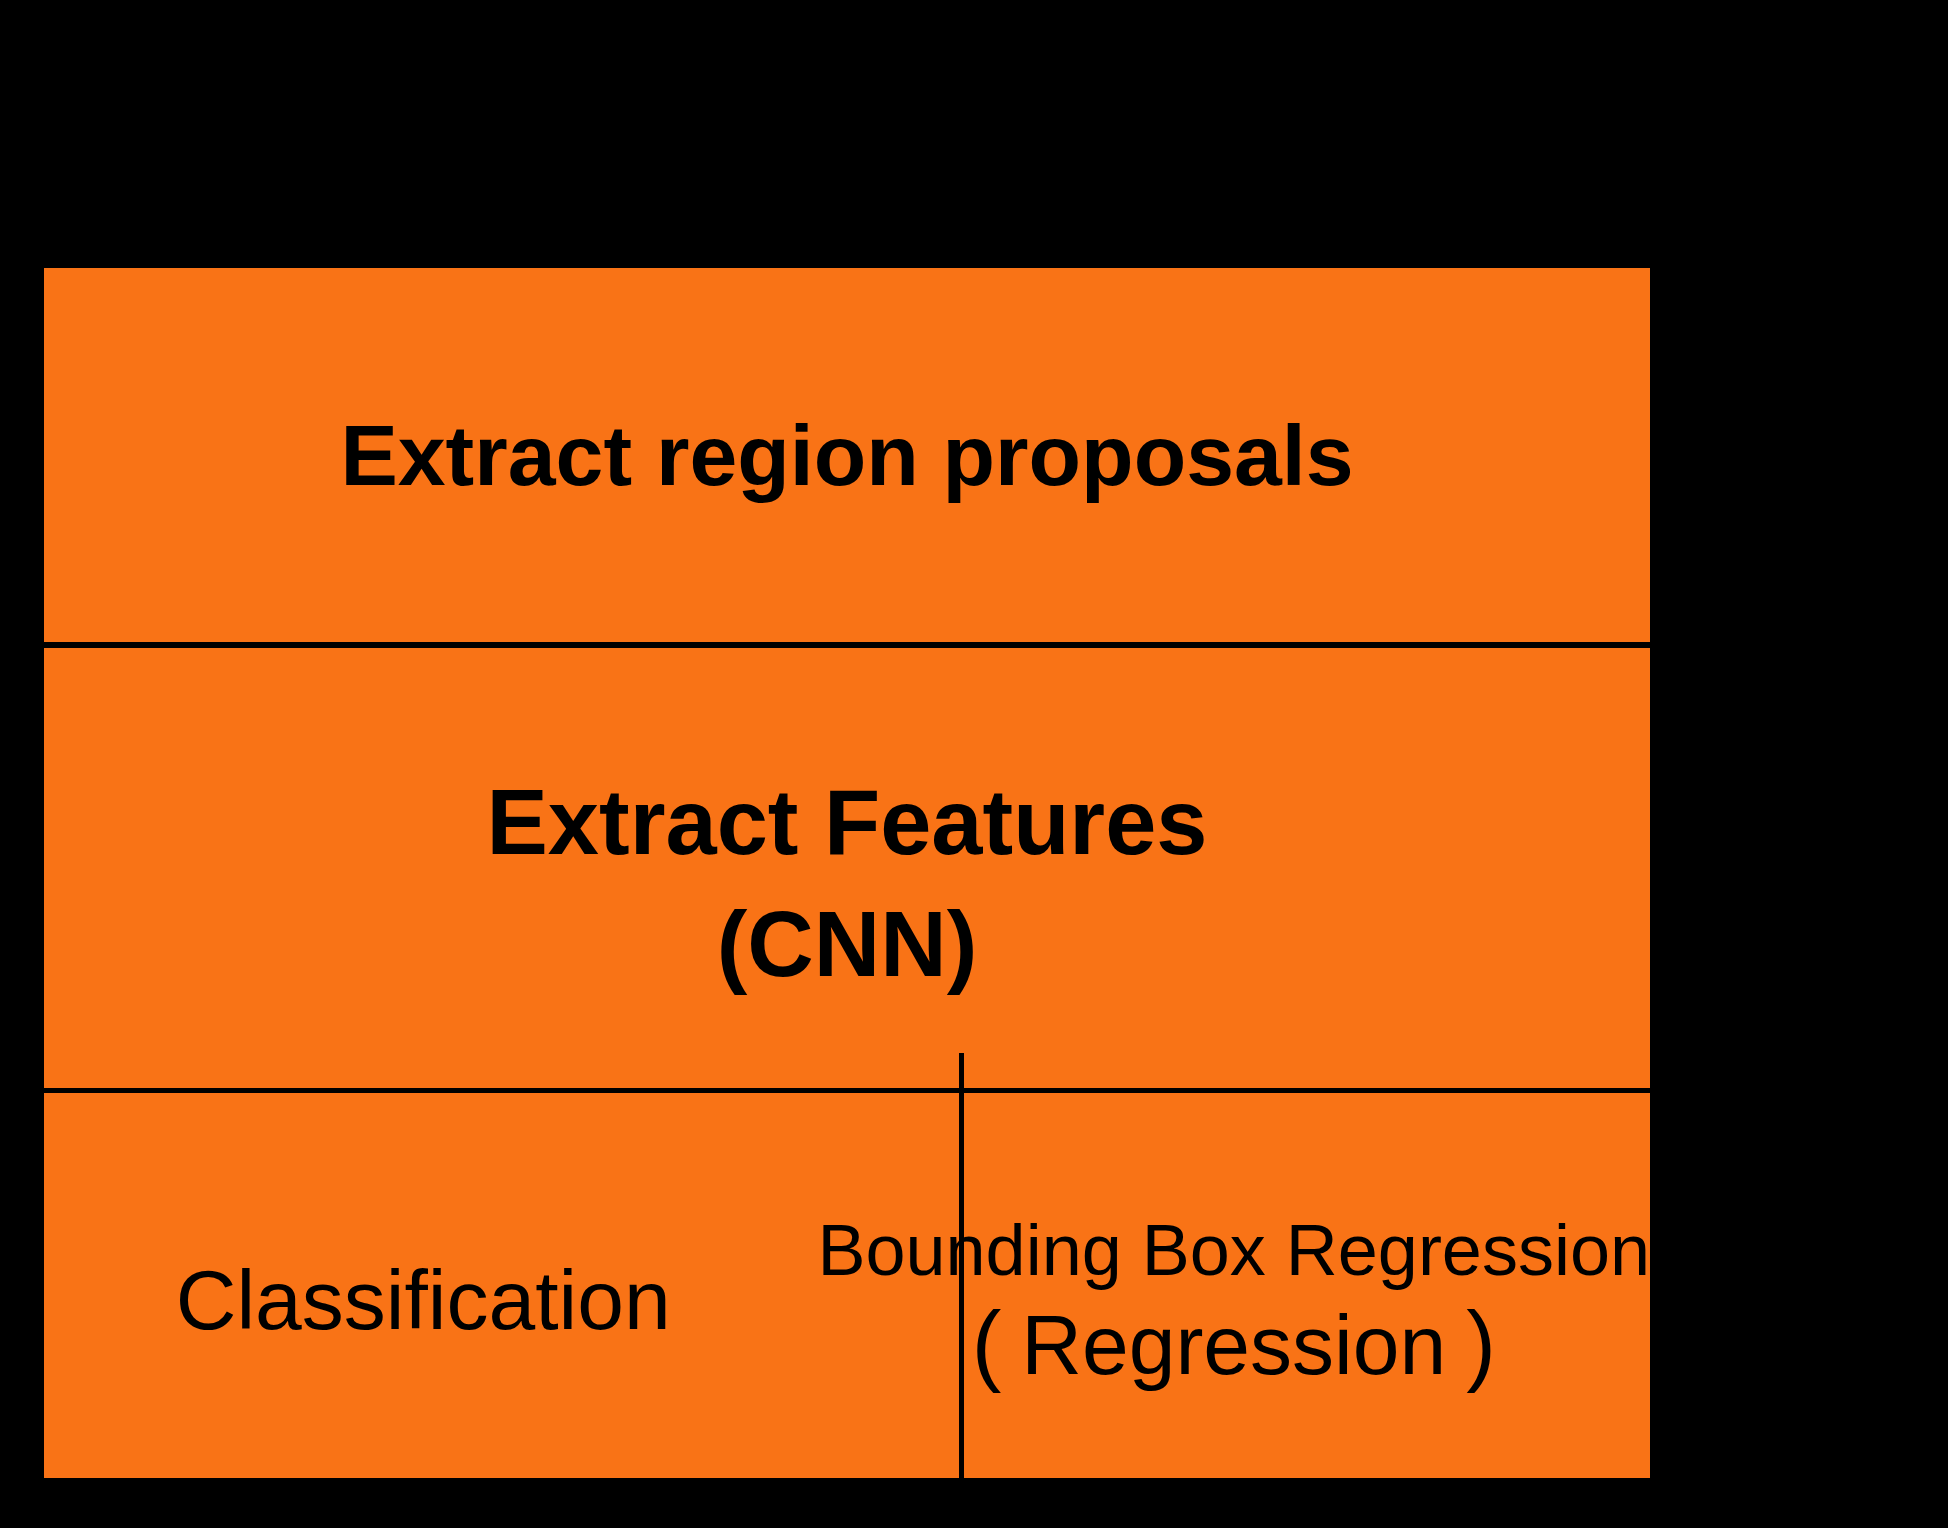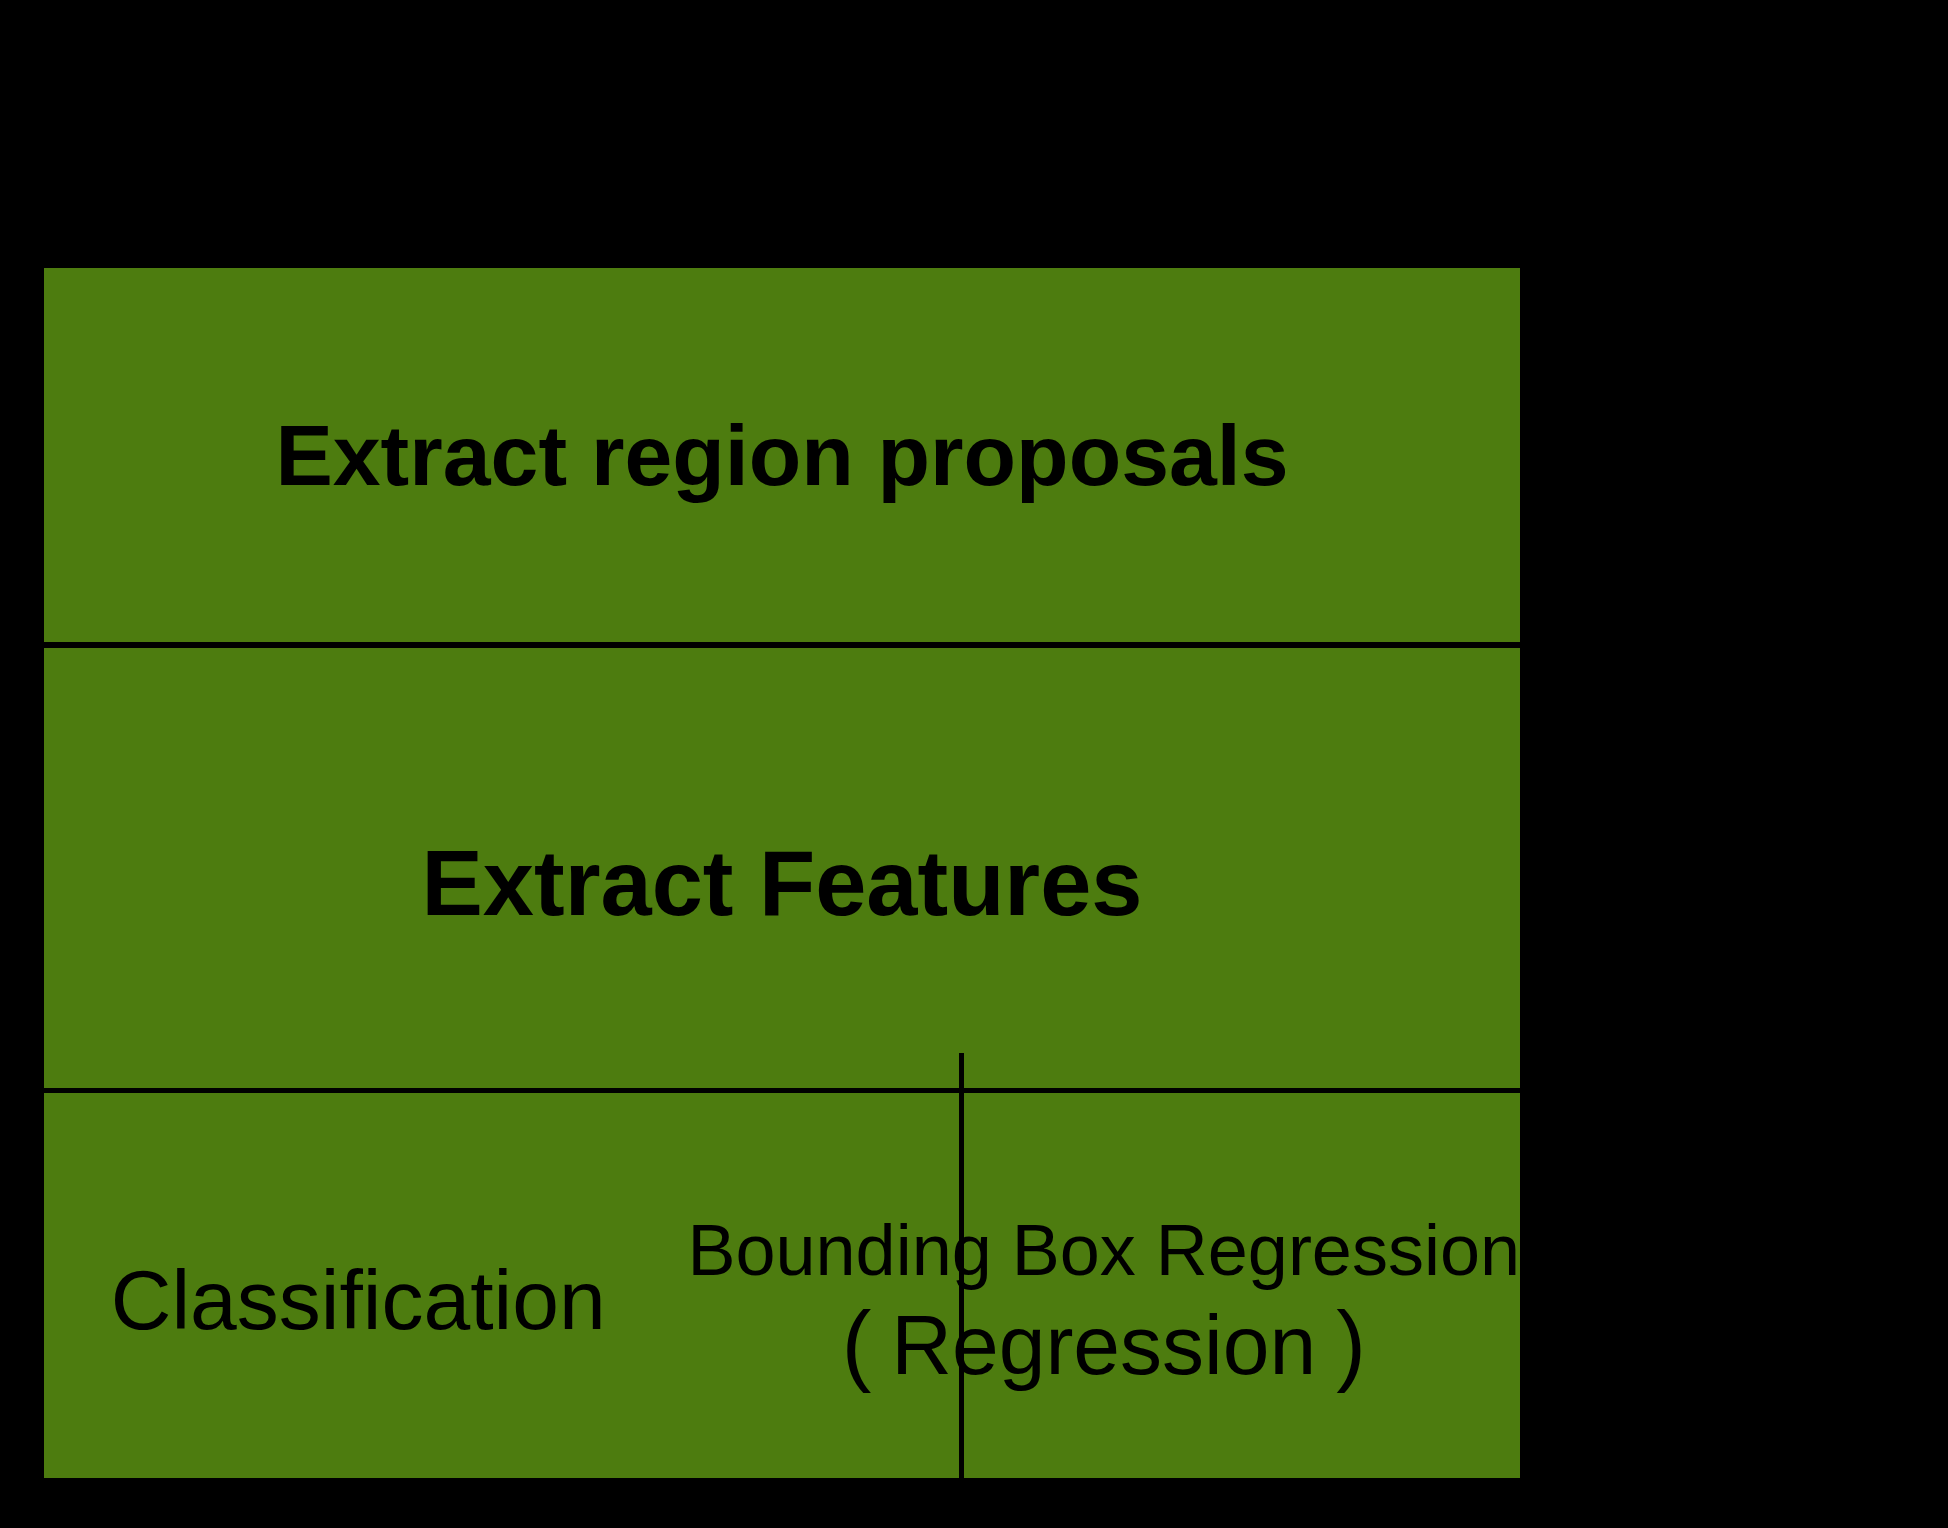--- a/index.html
+++ b/index.html
@@ -13,23 +13,23 @@
     height: 1528px;
     background: #000000;
     overflow: hidden;
     font-family: "Liberation Sans", "DejaVu Sans", sans-serif;
     color: #000000;
   }
   .table {
     position: absolute;
     left: 44px;
     top: 268px;
-    width: 1476px;
+    width: 1606px;
     height: 1210px;
-    background: #4d7c0f;
+    background: #f97316;
   }
   .row {
     display: flex;
     flex-direction: column;
     align-items: center;
     justify-content: center;
     text-align: center;
   }
   .row1 {
     height: 374px;
@@ -80,20 +80,21 @@
 
 <div class="stage">
   <div class="table">
 
     <div class="row row1">
       <div class="line">Extract region proposals</div>
     </div>
 
     <div class="row row2">
       <div class="line">Extract Features</div>
+      <div class="line">(CNN)</div>
     </div>
 
     <div class="row3">
       <div class="cell cell-left">
         <div class="line">Classification</div>
       </div>
       <div class="cell cell-right">
         <div class="line line-1">Bounding Box Regression</div>
         <div class="line line-2"><span class="fw-paren">(</span><span>Regression</span><span class="fw-paren">)</span></div>
       </div>

